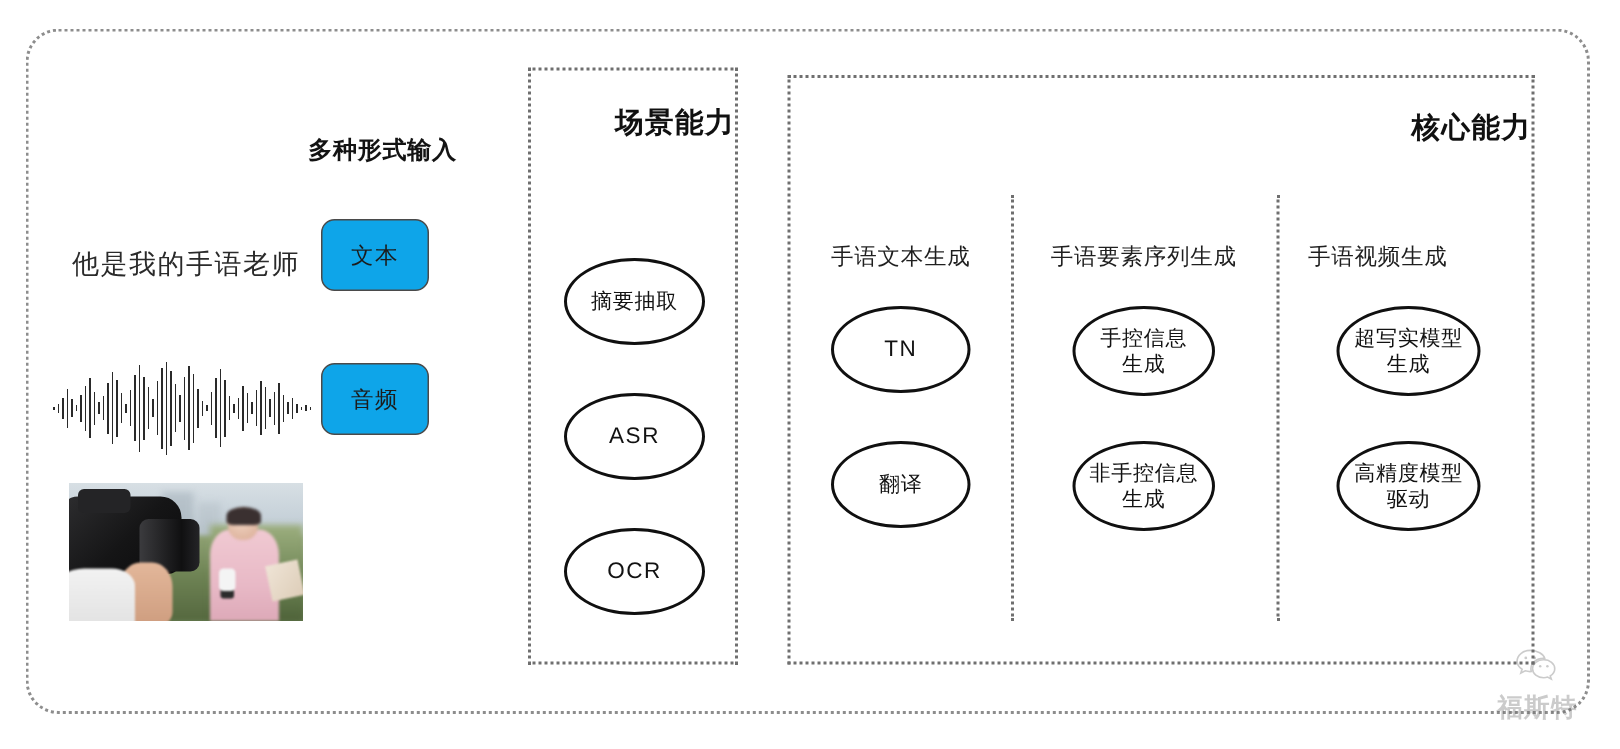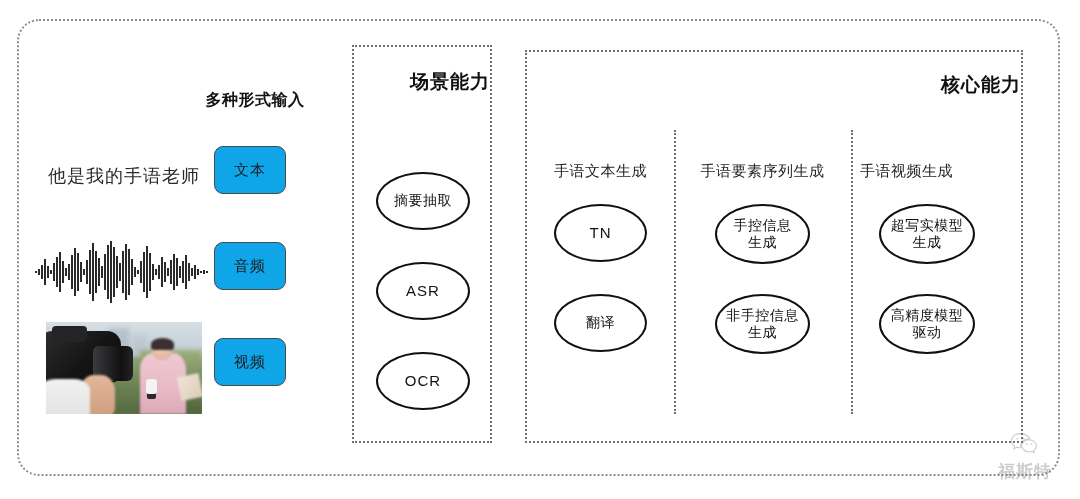--- a/index.html
+++ b/index.html
@@ -256,21 +256,21 @@
     height: 393px;
   }
   #core-panel .panel-title { top: 20px; }
   .core-col {
     position: absolute;
     top: 0;
     height: 100%;
   }
   #core-col-1 { left: 0px;   width: 147px; }
   #core-col-2 { left: 147px; width: 177px; }
-  #core-col-3 { left: 312px; width: 174px; text-decoration: underline; }
+  #core-col-3 { left: 324px; width: 174px; text-decoration: underline; }
   .col-divider {
     position: absolute;
     top: 78px;
     width: 0;
     height: 284px;
     border-left: 2px dotted #6f6f6f;
   }
   #divider-1 { left: 147px; }
   #divider-2 { left: 324px; }
 
@@ -391,21 +391,20 @@
           <div class="vt-person-hair"></div>
           <div class="vt-notebook"></div>
           <div class="vt-mic"></div>
           <div class="vt-cam-body"></div>
           <div class="vt-cam-hood"></div>
           <div class="vt-cam-lens"></div>
           <div class="vt-arm"></div>
           <div class="vt-shoulder"></div>
         </div>
       </div>
-      <div class="modality-btn">视频</div>
     </div>
   </div>
 
   <div class="panel" id="scene-panel">
     <div class="panel-title">场景能力</div>
 
 
     <div class="ellipse" style="left:22px; top:125px; width:94px; height:58px;">
       <span class="ln">摘要抽取</span>
     </div>

